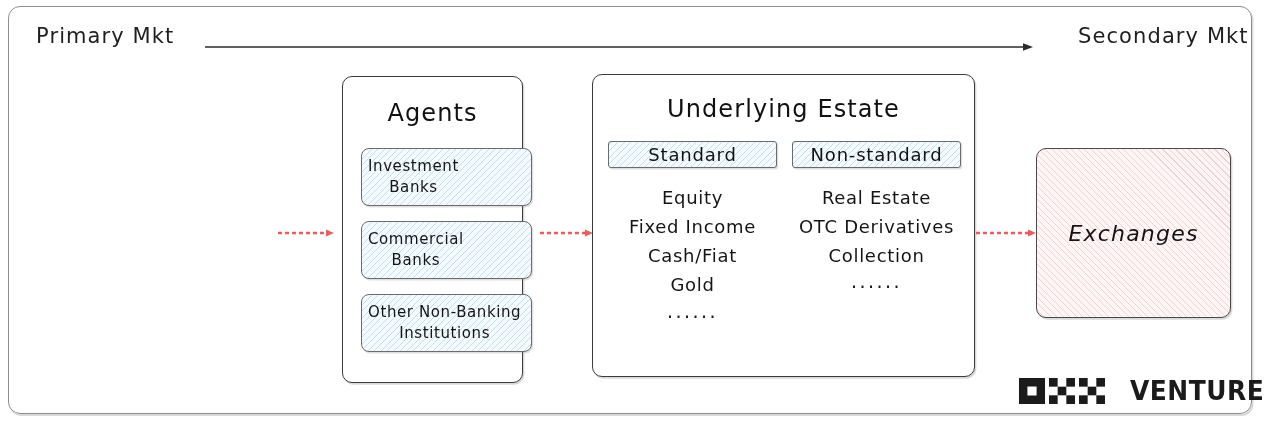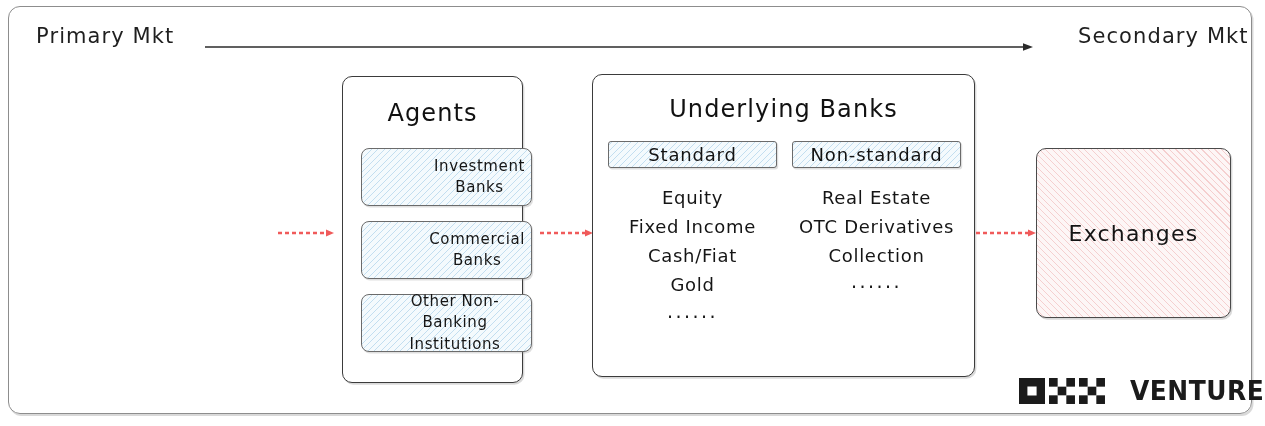--- a/index.html
+++ b/index.html
@@ -102,20 +102,21 @@
     left: 37px;
     top: 148px;
     width: 240px;
     height: 170px;
   }
   #exchanges {
     left: 1036px;
     top: 148px;
     width: 195px;
     height: 170px;
+    font-style: italic;
   }
   .big-box-label {
     position: absolute;
     left: 0; right: 0;
     top: 50%;
     transform: translateY(-50%);
     text-align: center;
     font-size: 22px;
     color: #141414;
     letter-spacing: 1.2px;
@@ -142,22 +143,21 @@
   .agent-pill {
     position: absolute;
     left: 18px;
     width: 171px;
     box-sizing: border-box;
     border-radius: 8px;
     border: 1.3px solid #6b6b6b;
     box-shadow: 1.2px 1.5px 0 rgba(140,140,140,0.28);
     display: flex;
     align-items: center;
-    justify-content: flex-end;
-    padding-left: 17px;
+    justify-content: flex-start;
   }
   .agent-pill .pill-text {
     text-align: center;
     font-size: 15px;
     line-height: 1.42;
     color: #151515;
     letter-spacing: 0.6px;
     padding: 0 6px;
   }
   #agent-pill-0 { top: 71px;  height: 58px; }
@@ -280,21 +280,21 @@
       <span class="pill-text hw">Other Non-Banking<br>Institutions</span>
     </div>
   </div>
 
   <svg class="connector" id="conn-1" viewBox="0 0 53 10" preserveAspectRatio="none">
     <line x1="0" y1="5" x2="45" y2="5" stroke="#f05a5a" stroke-width="2.4" stroke-dasharray="4 3"></line>
     <path d="M 45 1.4 L 53 5 L 45 8.6 Z" fill="#f05a5a"></path>
   </svg>
 
   <div class="card" id="assets-group">
-    <div class="group-title hw" id="assets-title">Underlying Banks</div>
+    <div class="group-title hw" id="assets-title">Underlying Estate</div>
 
     <div class="asset-col" id="asset-col-0">
       <div class="asset-tag hatch-blue hw">Standard</div>
       <div class="asset-items">
           <div class="asset-item hw">Equity</div>
           <div class="asset-item hw">Fixed Income</div>
           <div class="asset-item hw">Cash/Fiat</div>
           <div class="asset-item hw">Gold</div>
           <div class="asset-item hw ellipsis">......</div>
         </div>

